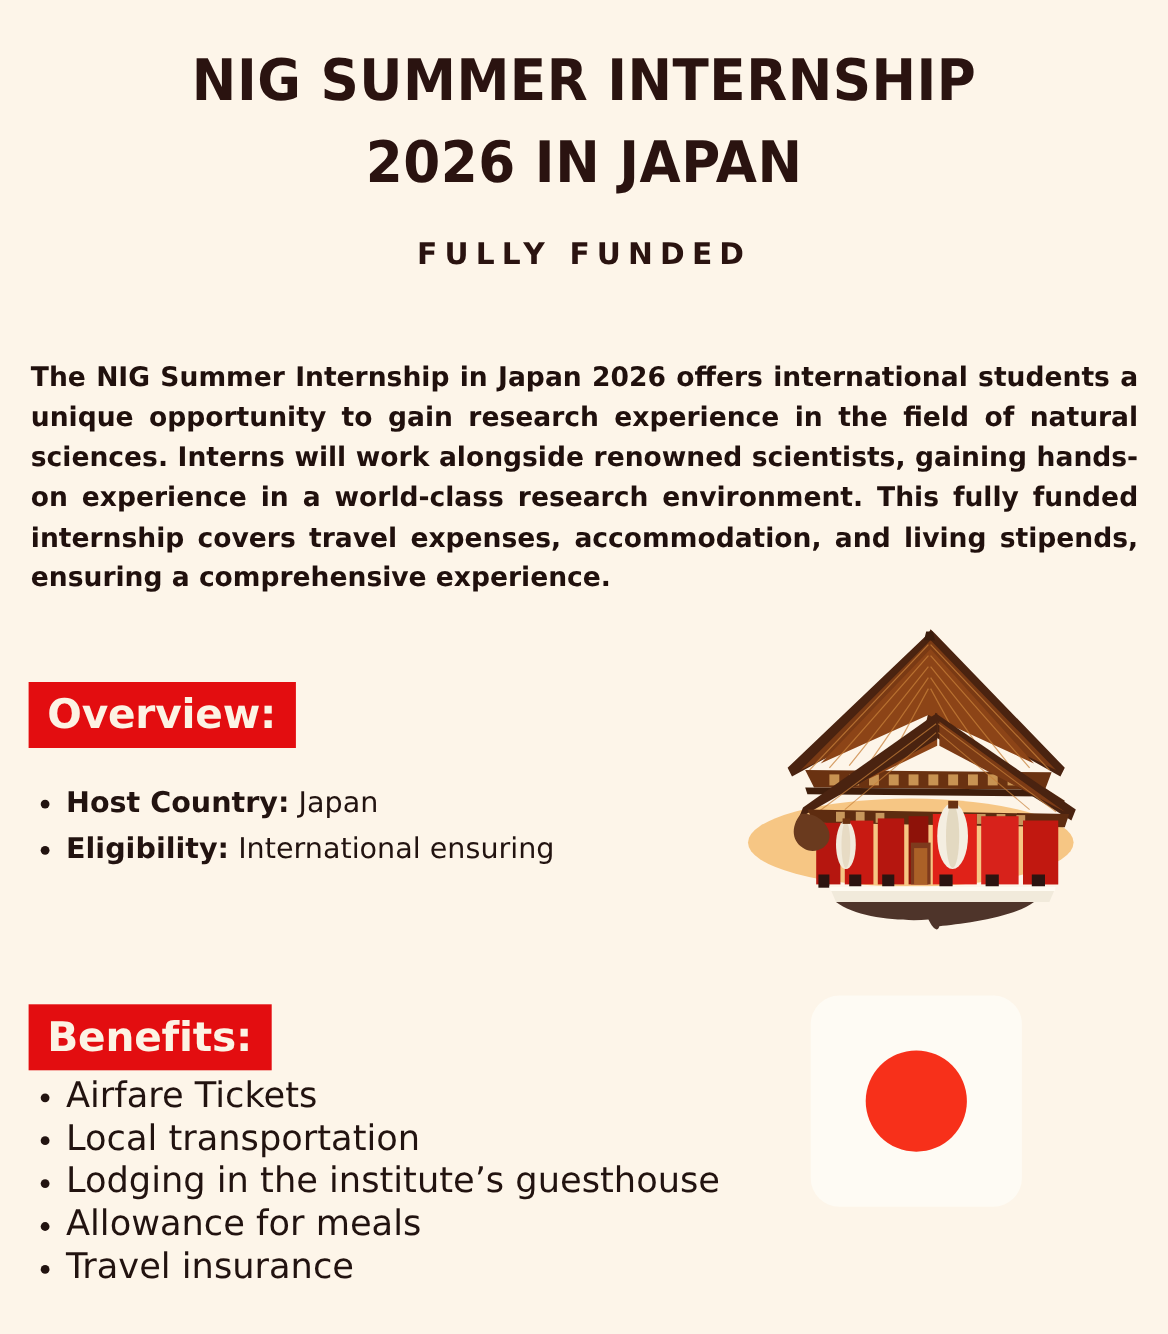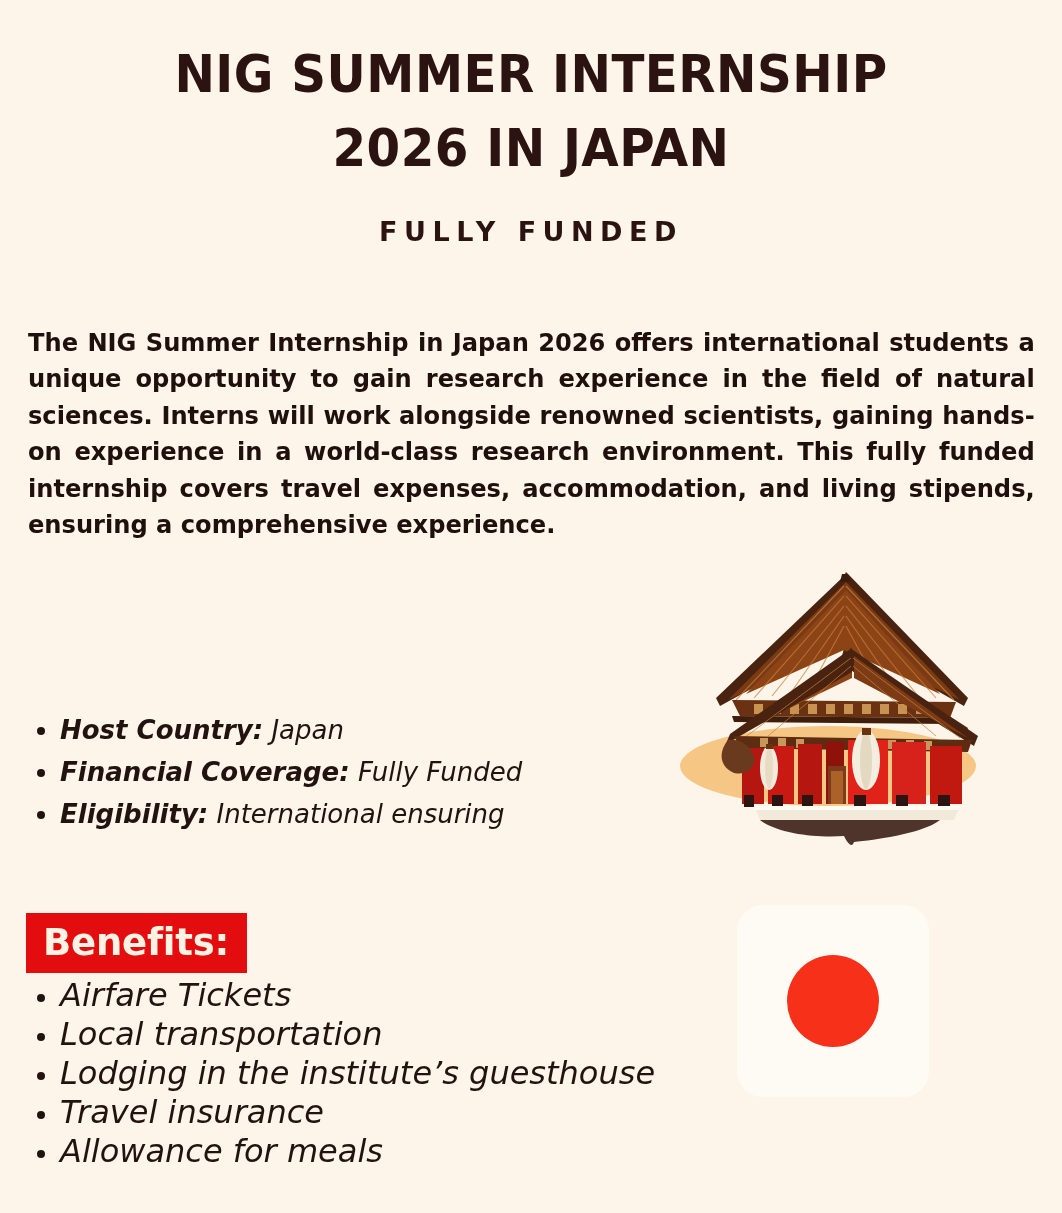--- a/index.html
+++ b/index.html
@@ -93,21 +93,20 @@
   #benefits-heading { left: 26px; top: 897px; margin-top: 16px; }
 
   
   .bullet-list {
     position: absolute;
     list-style: none;
     margin: 0;
     padding: 0;
     font-family: "DejaVu Sans", sans-serif;
     color: #221310;
-    font-style: italic;
   }
   #overview-list { left: 30px; top: 709px; width: 600px; }
   #benefits-list { left: 30px; top: 976px; width: 620px; }
 
   .bullet-list li {
     position: relative;
     padding-left: 30px;
     font-size: 26px;
     line-height: 42px;
     white-space: nowrap;
@@ -173,44 +172,41 @@
 
   <div class="title-block">
     <h1 class="poster-title">NIG SUMMER INTERNSHIP
 2026 IN JAPAN</h1>
   </div>
 
   <div class="subtitle">FULLY FUNDED</div>
 
   <p class="intro">The NIG Summer Internship in Japan 2026 offers international students a unique opportunity to gain research experience in the field of natural sciences. Interns will work alongside renowned scientists, gaining hands-on experience in a world-class research environment. This fully funded internship covers travel expenses, accommodation, and living stipends, ensuring a comprehensive experience.</p>
 
+  <div class="section-heading" id="overview-heading">Overview:</div>
 
   <ul class="bullet-list" id="overview-list">
     <li>
       <span class="lbl">Host Country:</span>
       <span class="val">Japan</span>
     </li>
     <li>
-      <span class="lbl">Financial Coverage:</span>
-      <span class="val">Fully Funded</span>
-    </li>
-    <li>
       <span class="lbl">Eligibility:</span>
       <span class="val">International ensuring</span>
     </li>
   </ul>
 
   <div class="section-heading" id="benefits-heading">Benefits:</div>
 
   <ul class="bullet-list" id="benefits-list">
     <li>Airfare Tickets</li>
     <li>Local transportation</li>
     <li>Lodging in the institute’s guesthouse</li>
+    <li>Allowance for meals</li>
     <li>Travel insurance</li>
-    <li>Allowance for meals</li>
   </ul>
 
   <div class="temple-wrap">
     <svg width="320" height="300" viewBox="0 0 320 300" xmlns="http://www.w3.org/2000/svg">
 
       <ellipse cx="160" cy="214" rx="148" ry="40" fill="#F6C684"></ellipse>
 
       <path d="M176 96 L300 176 L296 184 L172 112 Z" fill="#53280F"></path>
 
       <path d="M176 24 L178 20 L182 24 L300 146 L296 154 L176 86 L52 154 L48 146 Z" fill="#4A2310"></path>

